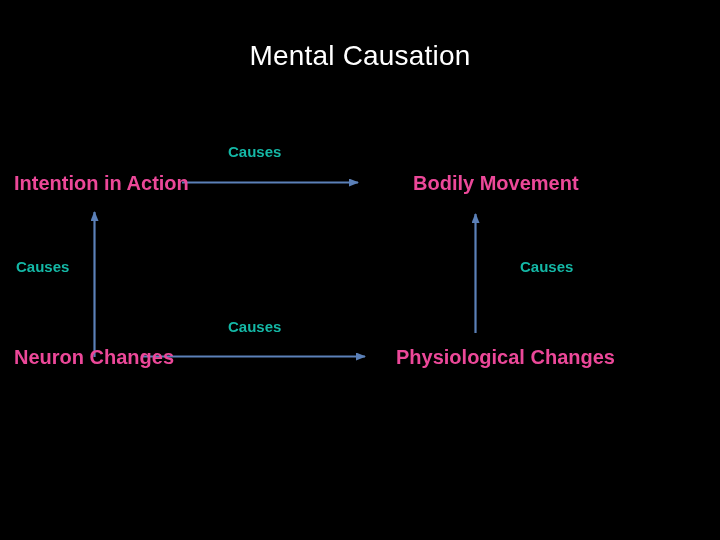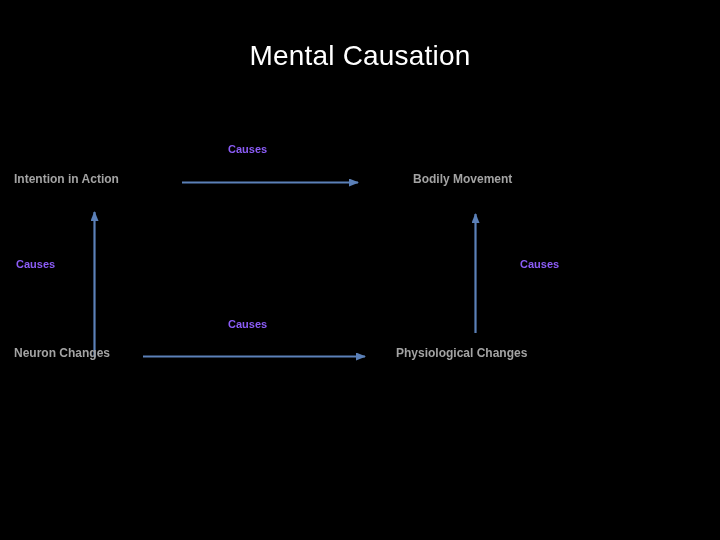--- a/index.html
+++ b/index.html
@@ -24,30 +24,30 @@
     width: 720px;
     text-align: center;
     color: #ffffff;
     font-size: 28px;
     font-weight: 400;
     letter-spacing: 0.2px;
     white-space: nowrap;
   }
   .node {
     position: absolute;
-    color: #a3a3a3;
-    font-size: 12px;
+    color: #ec4899;
+    font-size: 20px;
     font-weight: bold;
     white-space: nowrap;
     line-height: 1;
   }
   .edge-label {
     position: absolute;
-    color: #8b5cf6;
-    font-size: 11px;
+    color: #14b8a6;
+    font-size: 15px;
     font-weight: bold;
     white-space: nowrap;
     line-height: 1;
   }
   
   #node-intention  { left: 14px;  top: 173px; }
   #node-bodily     { left: 413px; top: 173px; }
   #node-neuron     { left: 14px;  top: 347px; }
   #node-physio     { left: 396px; top: 347px; }
   

